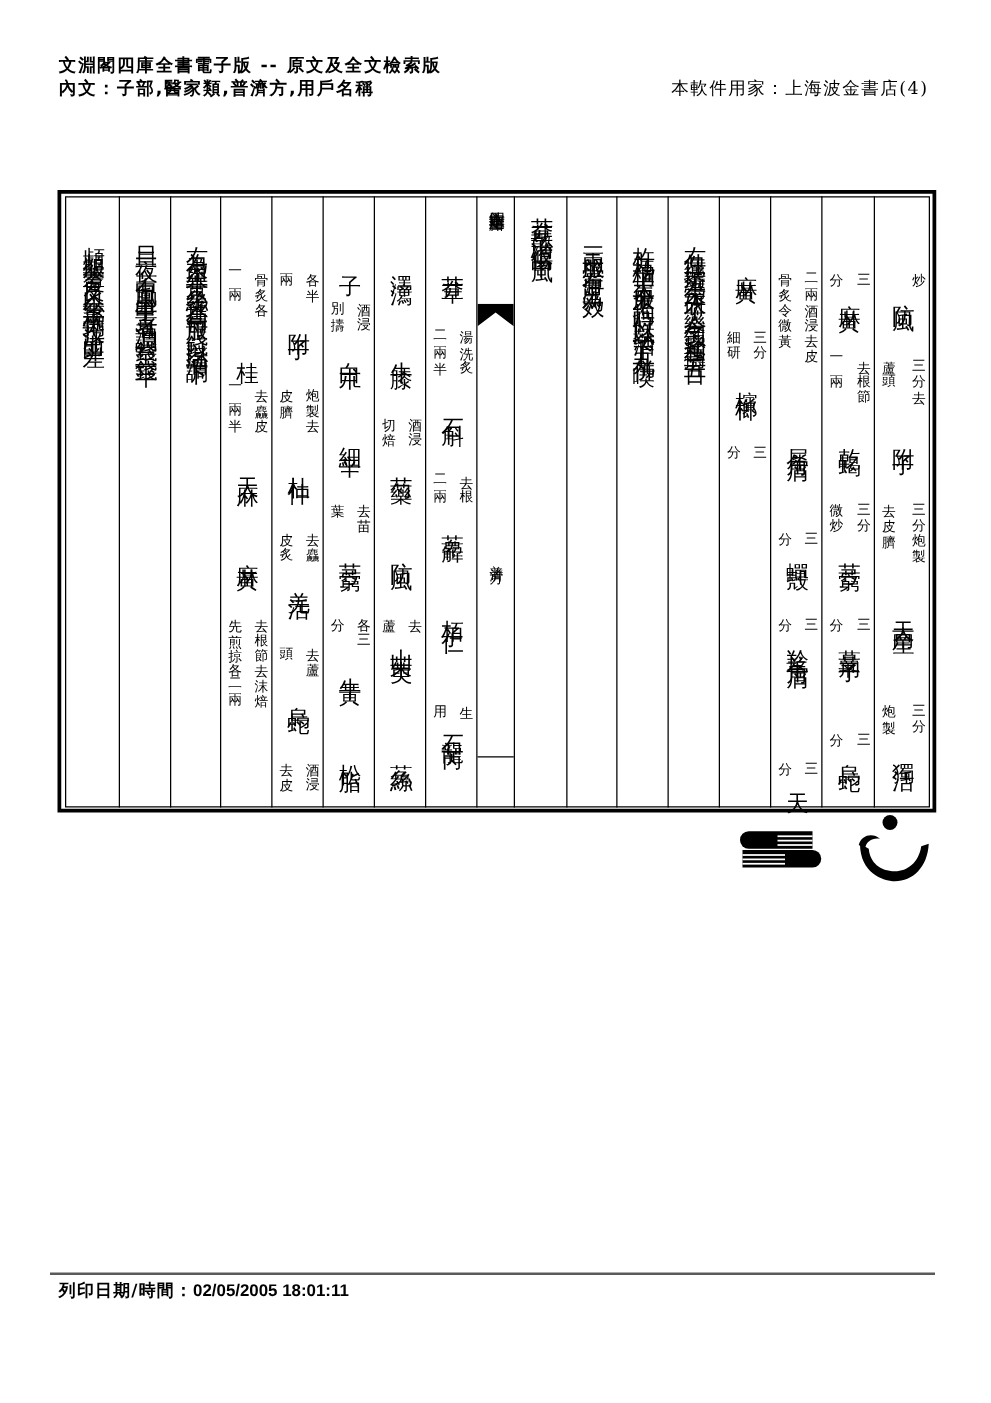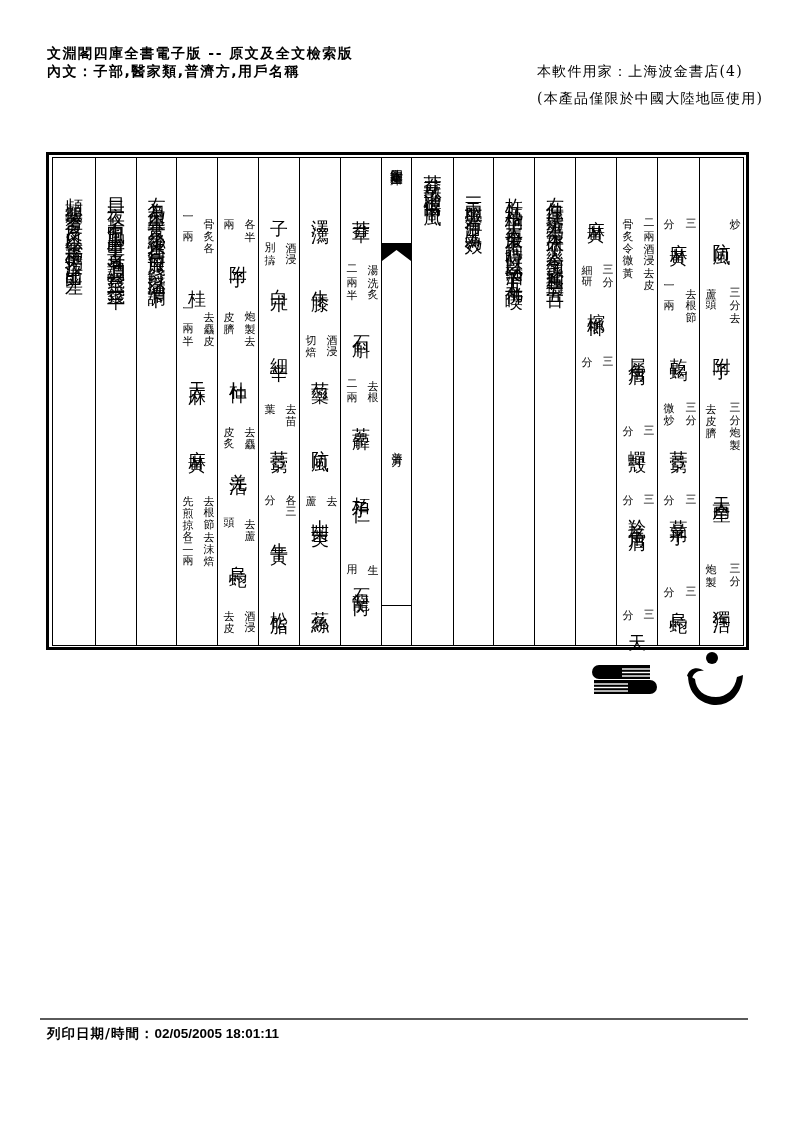--- a/index.html
+++ b/index.html
@@ -77,21 +77,20 @@
 </style>
 </head>
 <body>
 
 <div class="hdr-left">
   <span class="hdr-line">文淵閣四庫全書電子版 -- 原文及全文檢索版</span>
   <span class="hdr-line"><span>內文：</span><span>子部,醫家類,普濟方,用戶名稱</span></span>
 </div>
 <div class="hdr-right">
   <span class="hdr-line">本軟件用家：上海波金書店(4)</span>
-  <span class="hdr-line">(本產品僅限於中國大陸地區使用)</span>
 </div>
 
 <div class="outer"></div>
 <div class="inner"></div>
 
 <div class="vline" style="left:95px"></div>
 <div class="vline" style="left:136px"></div>
 <div class="vline" style="left:176px"></div>
 <div class="vline" style="left:217px"></div>
 <div class="vline" style="left:258px"></div>

